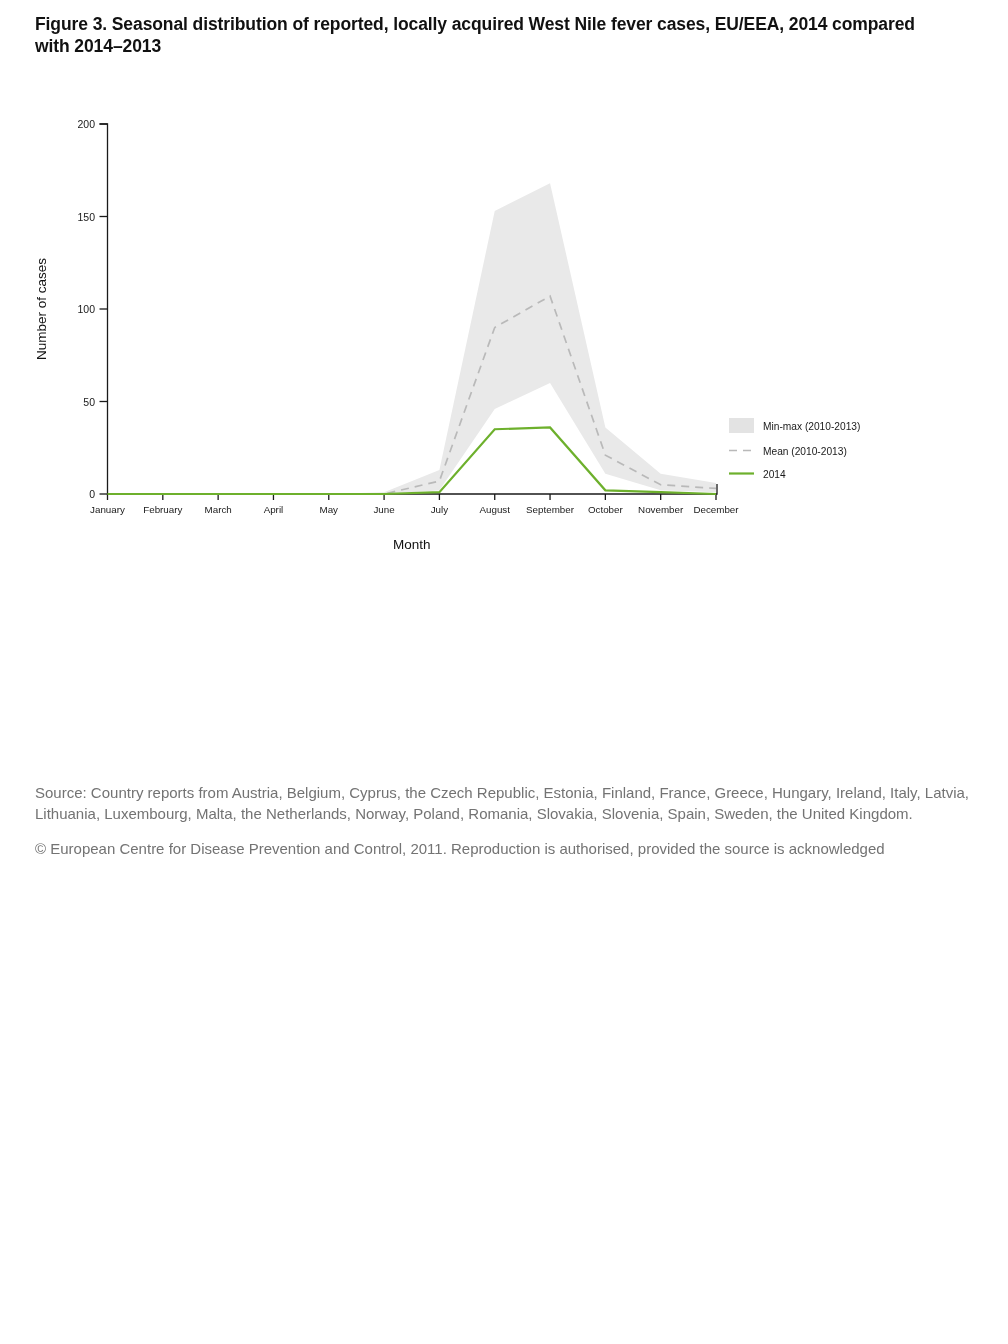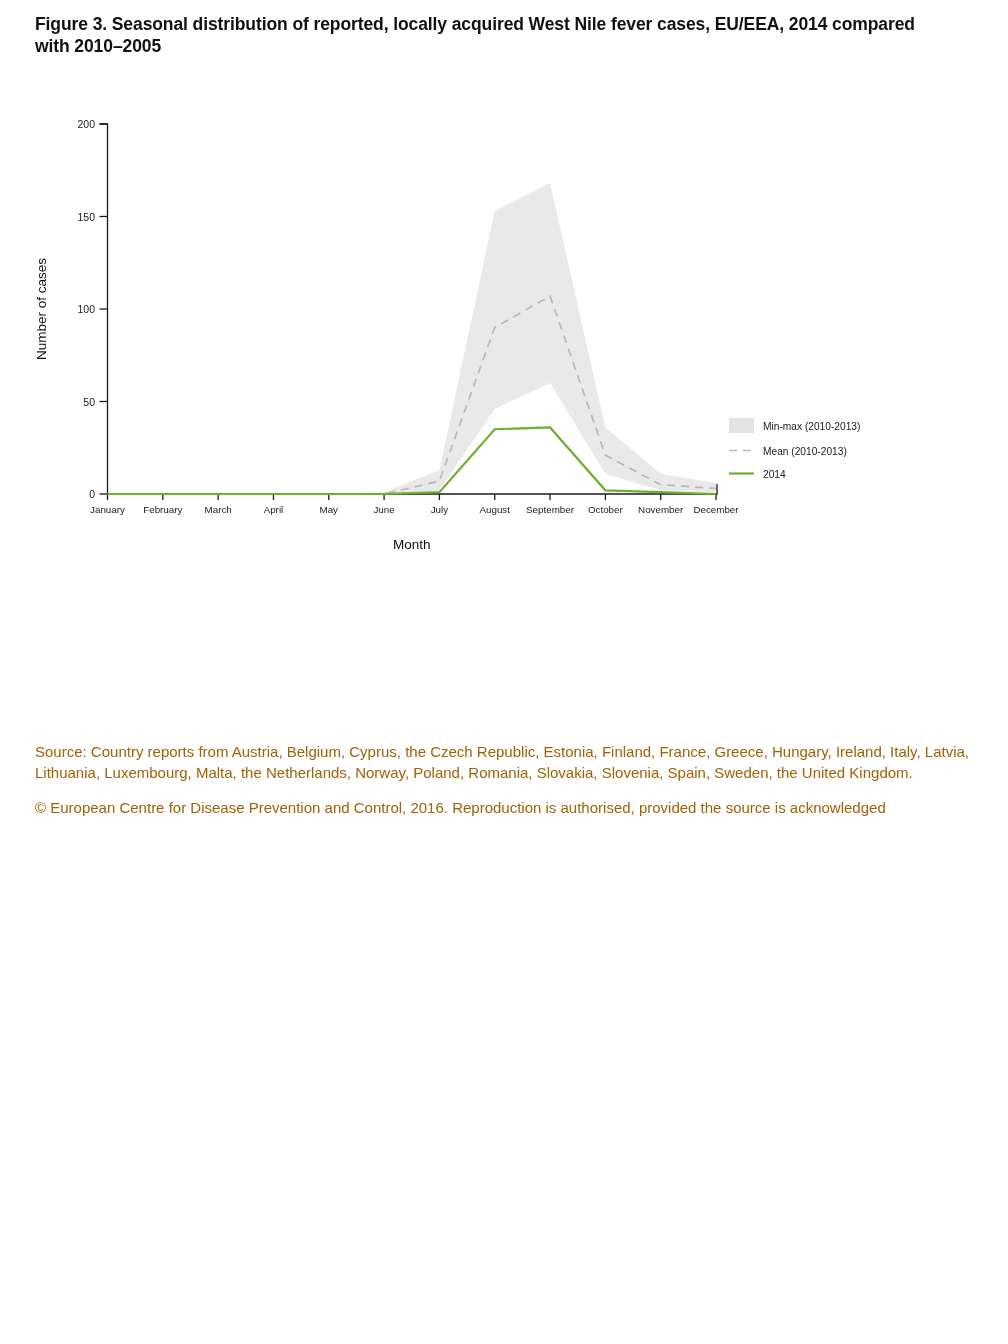--- a/index.html
+++ b/index.html
@@ -1,34 +1,34 @@
 <!DOCTYPE html>
 <html><head>
 <meta charset="utf-8">
 <style>
   html,body{margin:0;padding:0;background:#fff;}
   .page{position:relative;width:1008px;height:1344px;background:#ffffff;
         font-family:"Liberation Sans",sans-serif;color:#1a1a1a;overflow:hidden;}
   .figure-title{position:absolute;left:35px;top:13px;width:900px;
         font-size:17.5px;font-weight:bold;line-height:1.28;color:#111;letter-spacing:-0.1px;}
   .chart-svg{position:absolute;left:0;top:0;width:1008px;height:640px;}
-  .footer{position:absolute;left:35px;top:742px;width:945px;font-size:15px;line-height:1.38;color:#a16207;}
+  .footer{position:absolute;left:35px;top:783px;width:945px;font-size:15px;line-height:1.38;color:#737373;}
   .footer p{margin:0;}
   .footer .gap{height:15px;}
   svg text{font-family:"Liberation Sans",sans-serif;}
   .ytick-label{font-size:10.5px;fill:#1a1a1a;}
   .xtick-label{font-size:9.8px;fill:#1a1a1a;}
   .axis-title{font-size:13.5px;fill:#111;}
   .legend-label{font-size:10.2px;fill:#1a1a1a;}
 </style>
 </head>
 <body>
 
 <div class="page">
-  <div class="figure-title">Figure 3. Seasonal distribution of reported, locally acquired West Nile fever cases, EU/EEA, 2014 compared with 2010–2005</div>
+  <div class="figure-title">Figure 3. Seasonal distribution of reported, locally acquired West Nile fever cases, EU/EEA, 2014 compared with 2014–2013</div>
 
   <svg class="chart-svg" viewBox="0 0 1008 640" width="1008" height="640" aria-hidden="false">
       <polygon points="107.5,494 162.8181818181818,494 218.13636363636363,494 273.4545454545455,494 328.77272727272725,494 384.09090909090907,492.15 439.40909090909093,469.95 494.72727272727275,210.95 550.0454545454545,183.2 605.3636363636364,427.4 660.6818181818181,473.65 716,482.9 716,492.15 660.6818181818181,490.3 605.3636363636364,473.65 550.0454545454545,383 494.72727272727275,408.9 439.40909090909093,490.3 384.09090909090907,494 328.77272727272725,494 273.4545454545455,494 218.13636363636363,494 162.8181818181818,494 107.5,494" fill="#e9e9e9"></polygon>
       <polyline points="107.5,494 162.8181818181818,494 218.13636363636363,494 273.4545454545455,494 328.77272727272725,494 384.09090909090907,494 439.40909090909093,481.05 494.72727272727275,327.5 550.0454545454545,296.04999999999995 605.3636363636364,455.15 660.6818181818181,484.75 716,488.45" fill="none" stroke="#b9b9b9" stroke-width="1.7" stroke-dasharray="8 6"></polyline>
       <path d="M99.5 124 H107.5 V494 H717 V484" fill="none" stroke="#1a1a1a" stroke-width="1.3"></path>
       <line x1="99.5" y1="494" x2="107.5" y2="494" stroke="#1a1a1a" stroke-width="1.3"></line>
       <text x="95" y="498" text-anchor="end" class="ytick-label">0</text>
       <line x1="99.5" y1="401.5" x2="107.5" y2="401.5" stroke="#1a1a1a" stroke-width="1.3"></line>
       <text x="95" y="405.5" text-anchor="end" class="ytick-label">50</text>
       <line x1="99.5" y1="309" x2="107.5" y2="309" stroke="#1a1a1a" stroke-width="1.3"></line>
@@ -68,15 +68,15 @@
       <text x="763" y="430" class="legend-label">Min-max (2010-2013)</text>
       <line x1="729" y1="450.5" x2="754" y2="450.5" stroke="#b9b9b9" stroke-width="1.7" stroke-dasharray="8 6"></line>
       <text x="763" y="454.5" class="legend-label">Mean (2010-2013)</text>
       <line x1="729" y1="473.5" x2="754" y2="473.5" stroke="#6db02c" stroke-width="2.2"></line>
       <text x="763" y="477.5" class="legend-label">2014</text>
     </svg>
 
   <div class="footer">
     <p>Source: Country reports from Austria, Belgium, Cyprus, the Czech Republic, Estonia, Finland, France, Greece, Hungary, Ireland, Italy, Latvia, Lithuania, Luxembourg, Malta, the Netherlands, Norway, Poland, Romania, Slovakia, Slovenia, Spain, Sweden, the United Kingdom.</p>
     <div class="gap"></div>
-    <p>© European Centre for Disease Prevention and Control, 2016. Reproduction is authorised, provided the source is acknowledged</p>
+    <p>© European Centre for Disease Prevention and Control, 2011. Reproduction is authorised, provided the source is acknowledged</p>
   </div>
 </div>
 
 </body></html>

